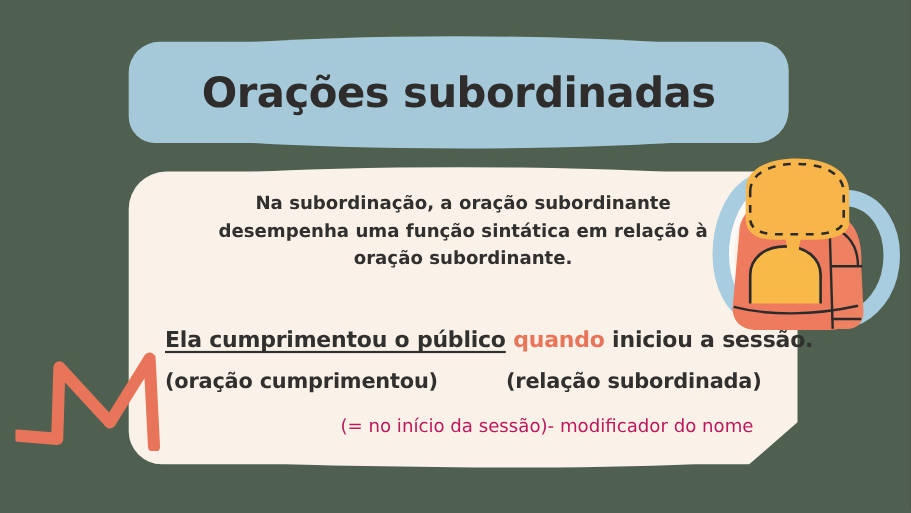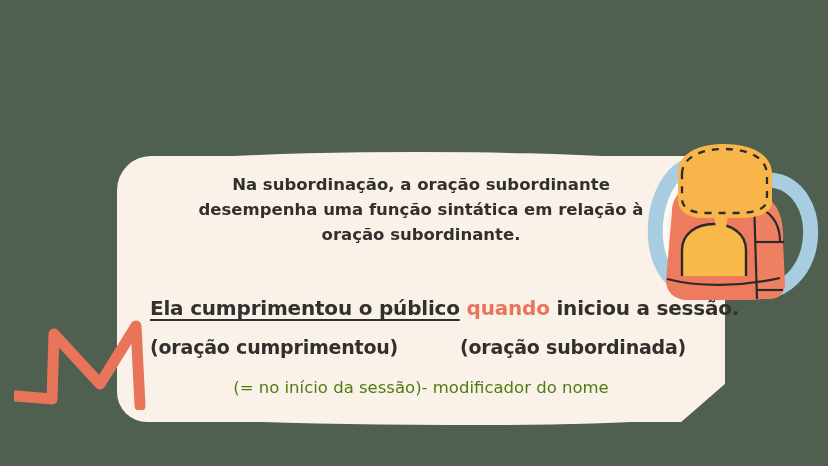--- a/index.html
+++ b/index.html
@@ -191,50 +191,53 @@
     top: 0;
     white-space: nowrap;
   }
 
   
   #footnote {
     position: absolute;
     left: 40px;
     width: 528px;
     top: 222px;
-    text-align: center;
+    text-align: right;
     font-family: "DejaVu Sans", sans-serif;
     font-weight: normal;
     font-size: 16.5px;
-    color: #4d7c0f;
+    color: #be185d;
   }
 </style>
 </head>
 <body>
 
 <div id="slide" style="--bg: #4f6050;">
 
+  <div id="title-banner">
+    <div id="title-text">Orações subordinadas</div>
+  </div>
 
   <svg id="zigzag" viewBox="0 0 140 110" fill="none">
     <path d="M2 96 L38 99 L40 34 L86 84 L122 26 L126 106" stroke="#e8745a" stroke-width="11" stroke-linecap="round" stroke-linejoin="round" fill="none"></path>
   </svg>
 
   <div id="content-card">
     <div id="card-corner-cut"></div>
     <div id="card-inner">
 
       <div id="definition">Na subordinação, a oração subordinante desempenha uma função sintática em relação à oração subordinante.</div>
 
       <div id="example-line">
         <span id="example-main-clause">Ela cumprimentou o público</span><span> </span><span id="example-conjunction">quando</span><span> iniciou a sessão.</span>
       </div>
 
       <div id="labels-row">
         <span id="label-main">(oração cumprimentou)</span>
-        <span id="label-sub">(oração subordinada)</span>
+        <span id="label-sub">(relação subordinada)</span>
       </div>
 
       <div id="footnote">(= no início da sessão)- modificador do nome</div>
 
     </div>
   </div>
 
   <svg id="backpack" viewBox="0 0 196 164" fill="none">
 
     <path d="M64 150 C20 136 22 60 56 36 C72 25 92 26 102 32" stroke="#fdfaf5" stroke-width="17" stroke-linecap="round" fill="none"></path>

